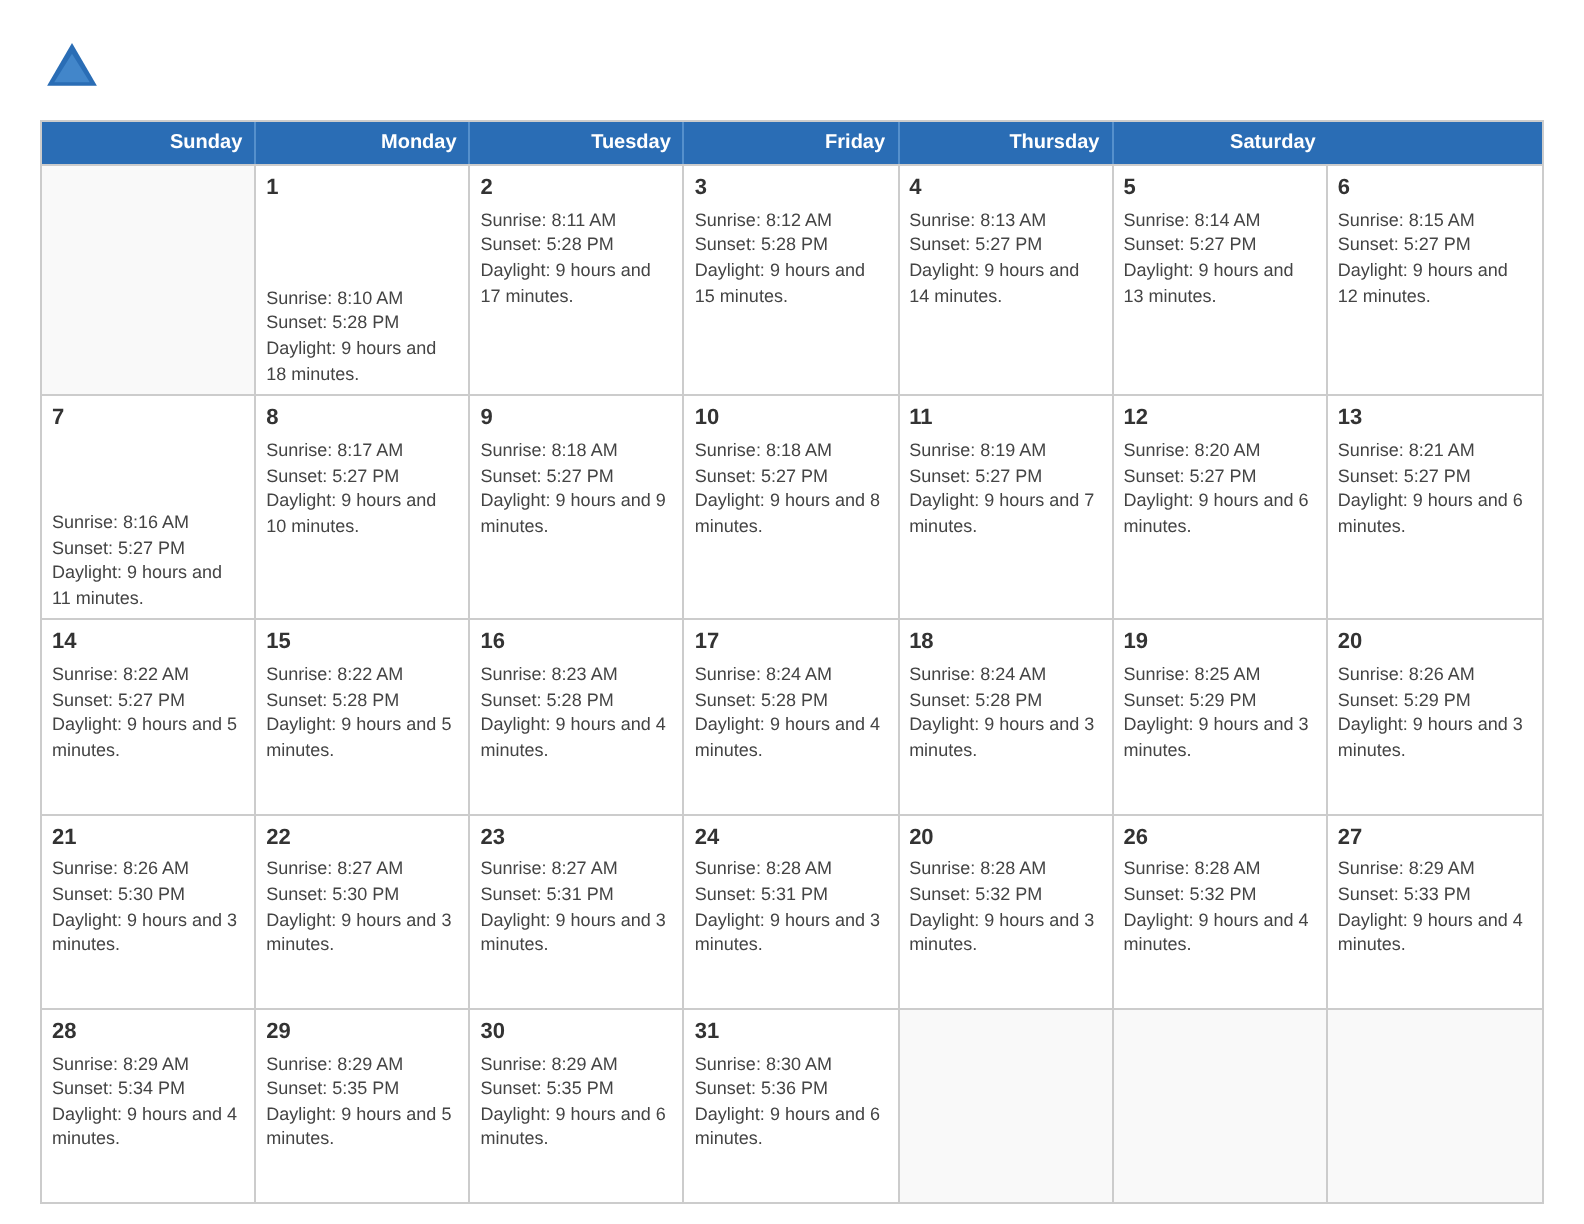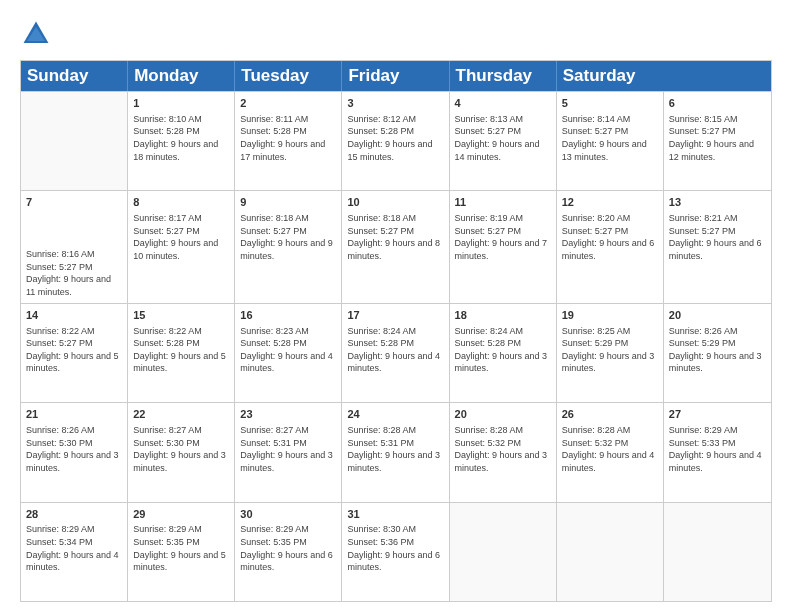--- a/index.html
+++ b/index.html
@@ -66,24 +66,24 @@
       flex-direction: column;
       border: 1px solid #ccc;
     }
     .cal-header {
       display: grid;
       grid-template-columns: repeat(7, 1fr);
       background: #2a6db5;
     }
     .cal-header-cell {
       color: #fff;
-      font-size: 17px;
+      font-size: 10px;
       font-weight: bold;
       padding: 5px 6px;
-      text-align: left;
+      text-align: right;
       border-right: 1px solid #5590cc;
     }
     .cal-header-cell:last-child { border-right: none; }
     .cal-body {
       flex: 1;
       display: flex;
       flex-direction: column;
     }
     .cal-row {
       display: grid;
@@ -143,21 +143,21 @@
         <div class="cal-header-cell">Tuesday</div>
         <div class="cal-header-cell">Friday</div>
         <div class="cal-header-cell">Thursday</div>
         <div class="cal-header-cell">Saturday</div>
       </div>
     <div class="cal-body" id="cal-body">
         <div class="cal-row">
           <div class="cal-cell empty"></div>
           <div class="cal-cell">
             <div class="day-num">1</div>
-            <div class="day-info" style="white-space: pre-line;">Sunrise: 8:10 AM
+            <div class="day-info" style="white-space: pre-line; margin-top: 39px;">Sunrise: 8:10 AM
 Sunset: 5:28 PM
 Daylight: 9 hours and 18 minutes.</div>
           </div>
           <div class="cal-cell">
             <div class="day-num">2</div>
             <div class="day-info" style="white-space: pre-line;">Sunrise: 8:11 AM
 Sunset: 5:28 PM
 Daylight: 9 hours and 17 minutes.</div>
           </div>
           <div class="cal-cell">

